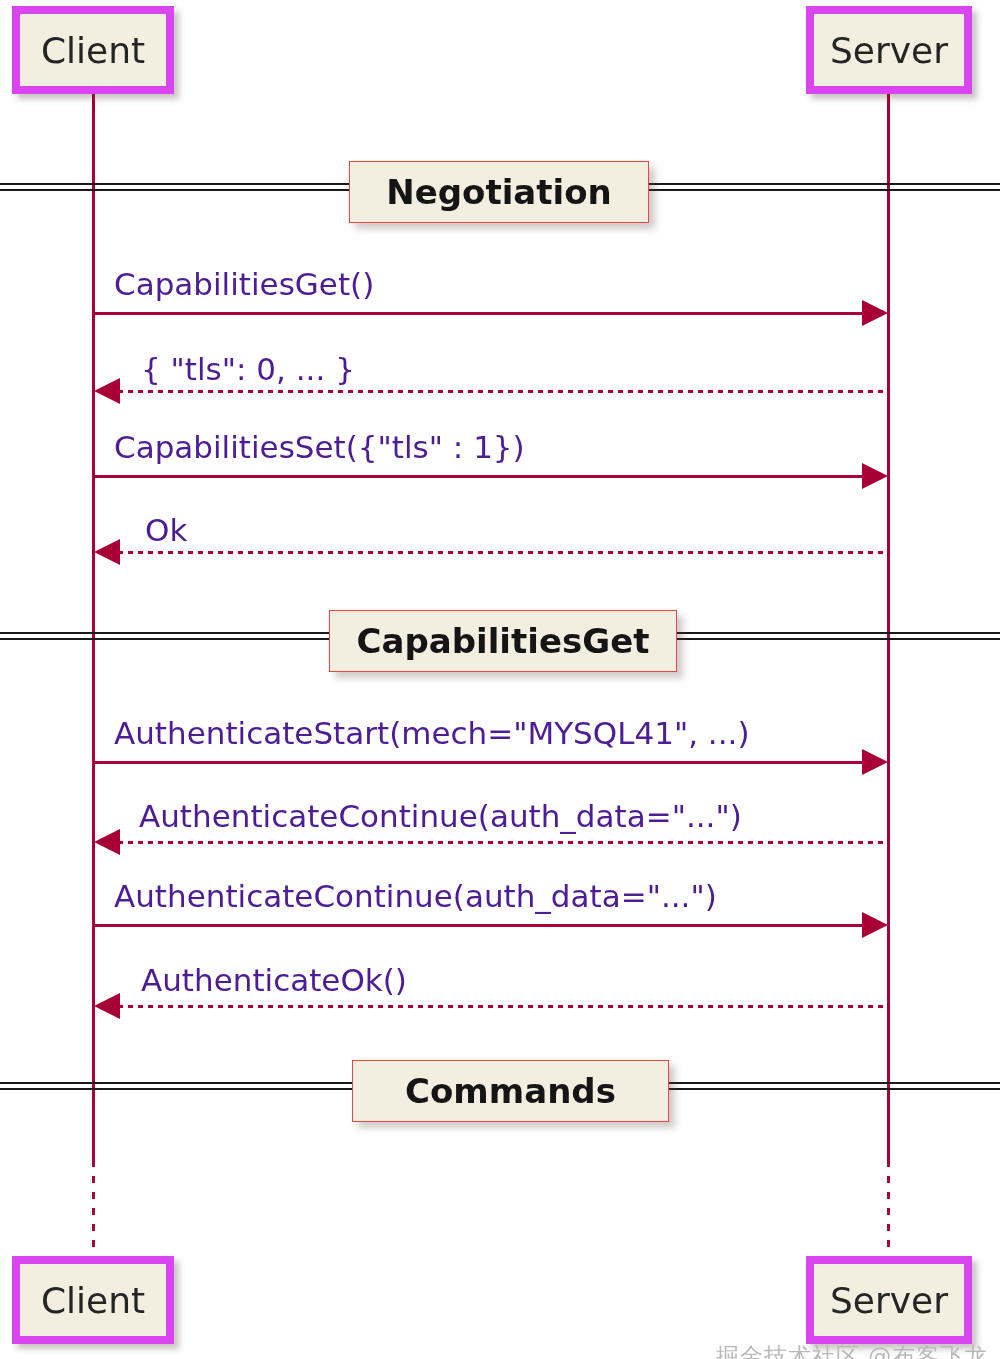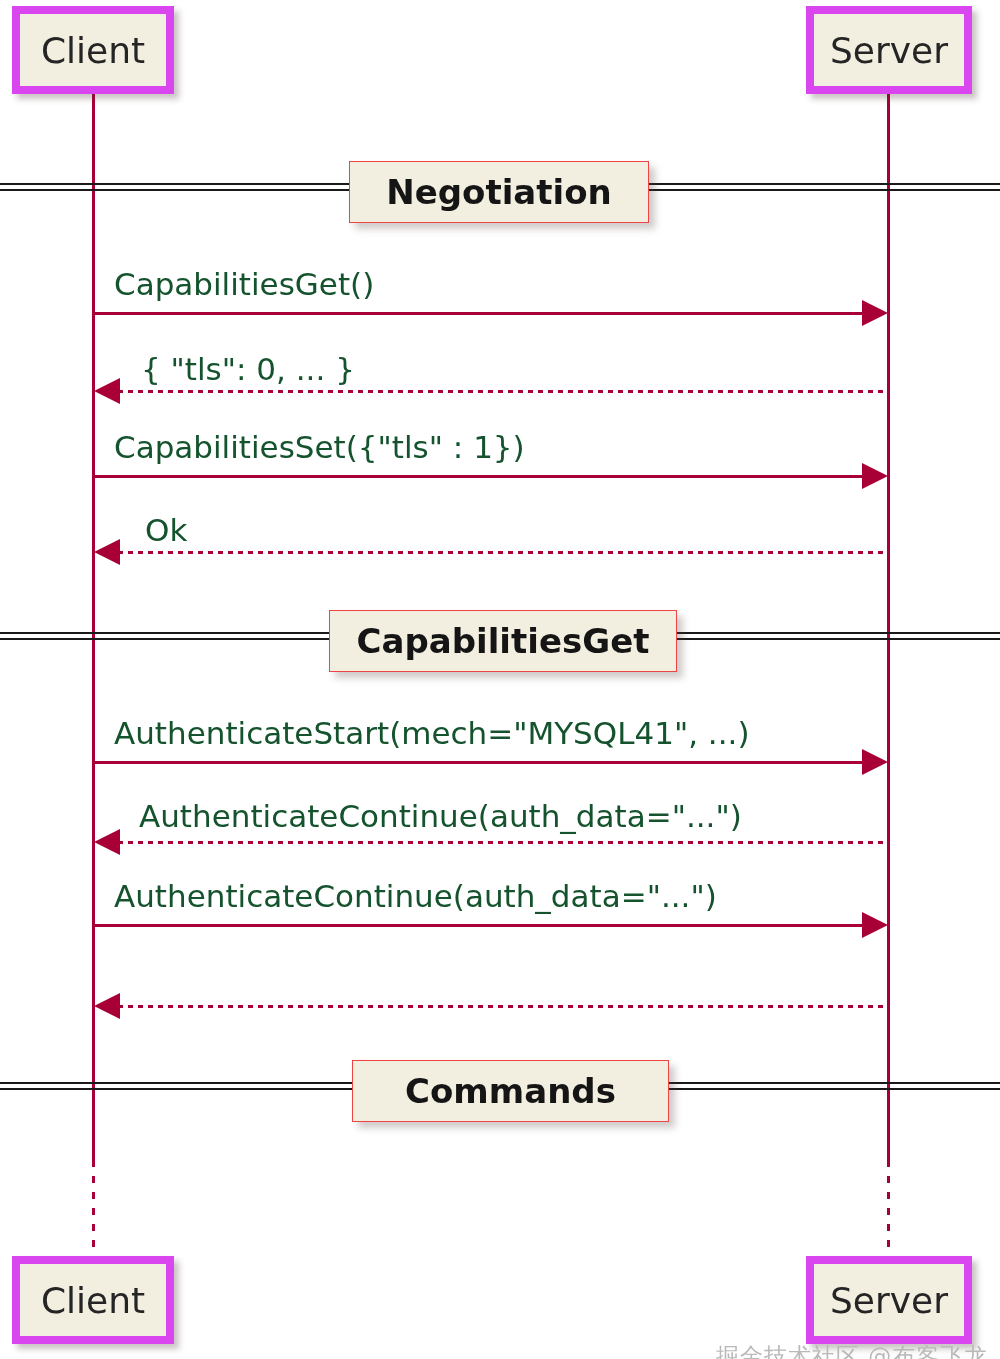--- a/index.html
+++ b/index.html
@@ -120,21 +120,21 @@
   }
   .arrowhead.left {
     border-top: 13px solid transparent;
     border-bottom: 13px solid transparent;
     border-right: 26px solid #A80036;
   }
   .msg-label {
     position: absolute;
     font-family: "DejaVu Sans", sans-serif;
     font-size: 31px;
-    color: #14532d;
+    color: #4c1d95;
     white-space: nowrap;
     z-index: 3;
   }
 
   
   .watermark {
     position: absolute;
     font-family: "DejaVu Sans", sans-serif;
     font-size: 23px;
     color: #b9b9b9;
@@ -193,20 +193,21 @@
   <div class="arrowhead right" style="left:862px; top:749px;"></div>
 
   <div class="msg-label" style="left:139px; top:798px;">AuthenticateContinue(auth_data="...")</div>
   <div class="msg-line dashed" style="left:118px; top:841px; width:770px;"></div>
   <div class="arrowhead left" style="left:94px; top:829px;"></div>
 
   <div class="msg-label" style="left:114px; top:878px;">AuthenticateContinue(auth_data="...")</div>
   <div class="msg-line solid" style="left:94px; top:924px; width:772px;"></div>
   <div class="arrowhead right" style="left:862px; top:912px;"></div>
 
+  <div class="msg-label" style="left:141px; top:962px;">AuthenticateOk()</div>
   <div class="msg-line dashed" style="left:118px; top:1005px; width:770px;"></div>
   <div class="arrowhead left" style="left:94px; top:993px;"></div>
 
   <div class="divider-line" style="top:1082px;"></div>
   <div class="divider-box" style="left:352px; top:1060px; width:317px; height:62px;">
     <span class="dlabel">Commands</span>
   </div>
 
   <div class="participant" style="left:12px; top:1256px; width:162px; height:88px;">
     <span class="plabel">Client</span>

